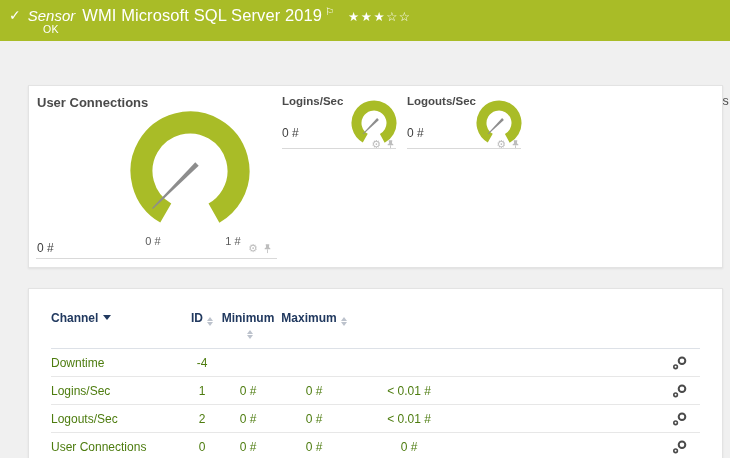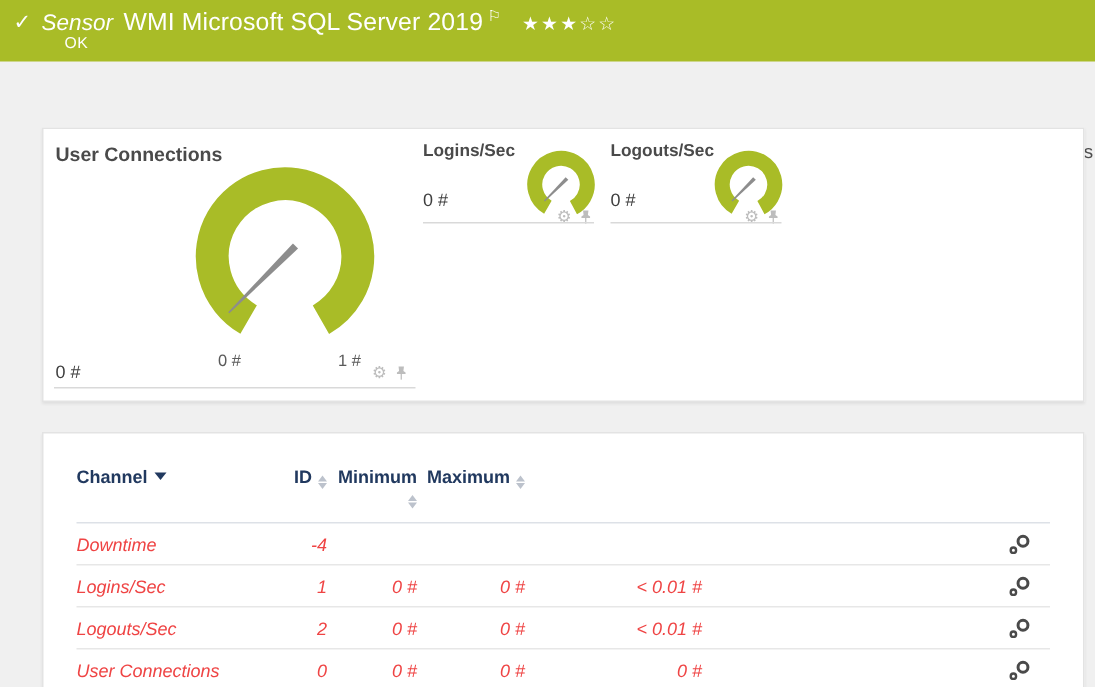--- a/index.html
+++ b/index.html
@@ -49,22 +49,22 @@
   .sg-svg { position:absolute; left:69px; top:5px; width:46px; height:46px; }
   .sg-value { position:absolute; left:0; top:31px; font-size:12px; color:#3f3f3f; }
   .sg-icons { right:1px; top:44px; }
   .sg-divider { position:absolute; left:0; top:53px; width:114px; height:1px; background:#d9d9d9; }
 
   
   .tbl { padding:23px 22px 0 22px; }
   .tgrid { display:grid; grid-template-columns:135px 32px 60px 72px 118px 1fr 40px; align-items:center; }
   .thead { align-items:start; color:#21395f; font-weight:700; font-size:12px; line-height:13px;
            padding-bottom:9px; border-bottom:1px solid #dde1e7; }
-  .trow { height:28px; border-bottom:1px solid #e7e7e7; font-size:12px; color:#ef4444;font-style:italic; }
-  .c-right { text-align:right; }
+  .trow { height:28px; border-bottom:1px solid #e7e7e7; font-size:12px; color:#4d7c0f; }
+  .c-right { text-align:center; }
   .c-icon { display:flex; justify-content:center; }
   .sort { display:inline-flex; flex-direction:column; gap:1px; margin-left:4px; vertical-align:1px; }
   .sort i { width:0; height:0; border-left:3px solid transparent; border-right:3px solid transparent; display:block; }
   .sort .up { border-bottom:4px solid #bcc2cc; }
   .sort .dn { border-top:4px solid #bcc2cc; }
   .sort-active { display:inline-block; width:0; height:0; margin-left:5px; vertical-align:2px;
                  border-left:4px solid transparent; border-right:4px solid transparent; border-top:5px solid #21395f; }
 </style>
 </head>
 <body>

